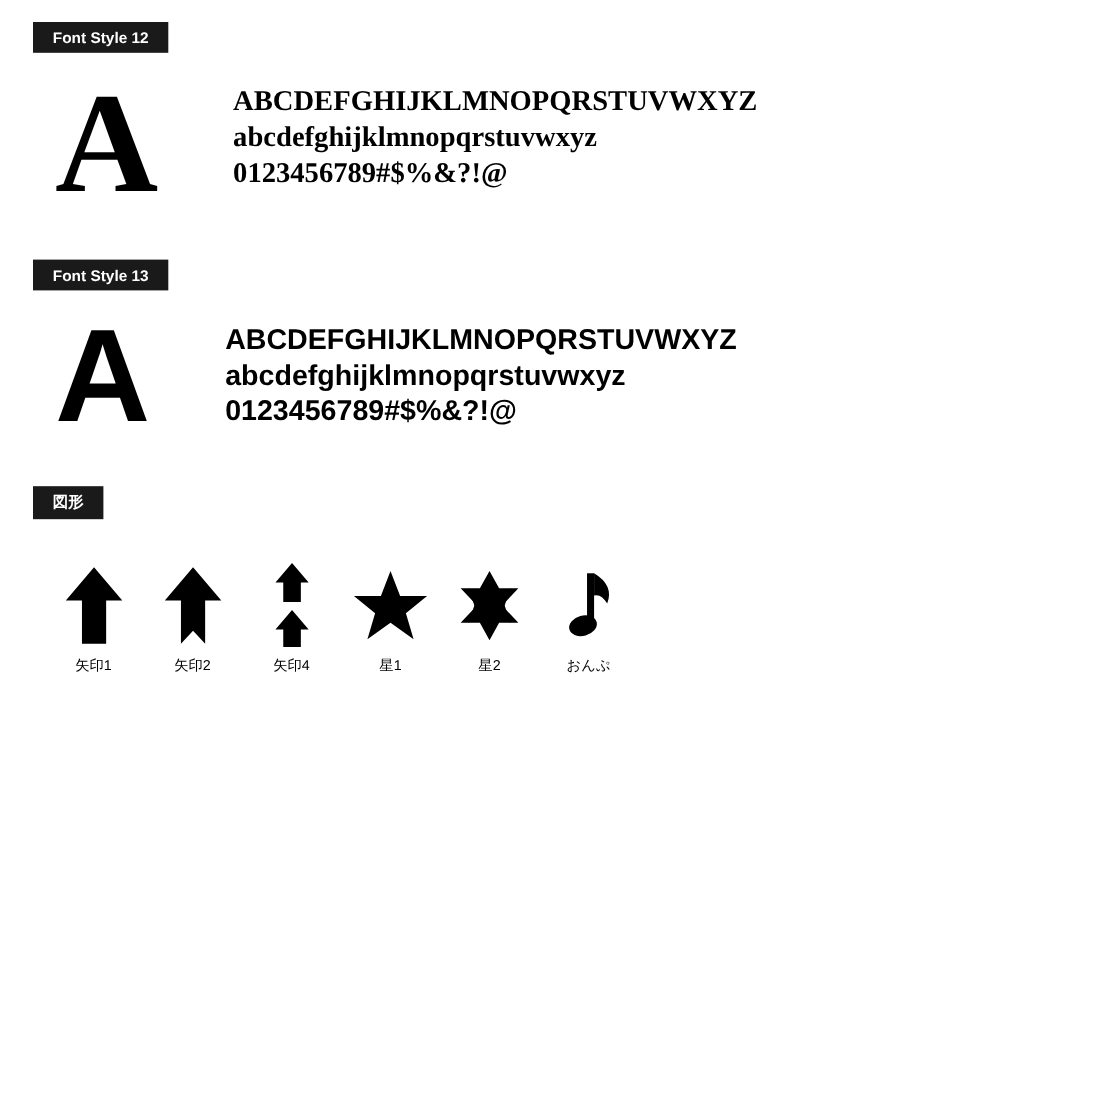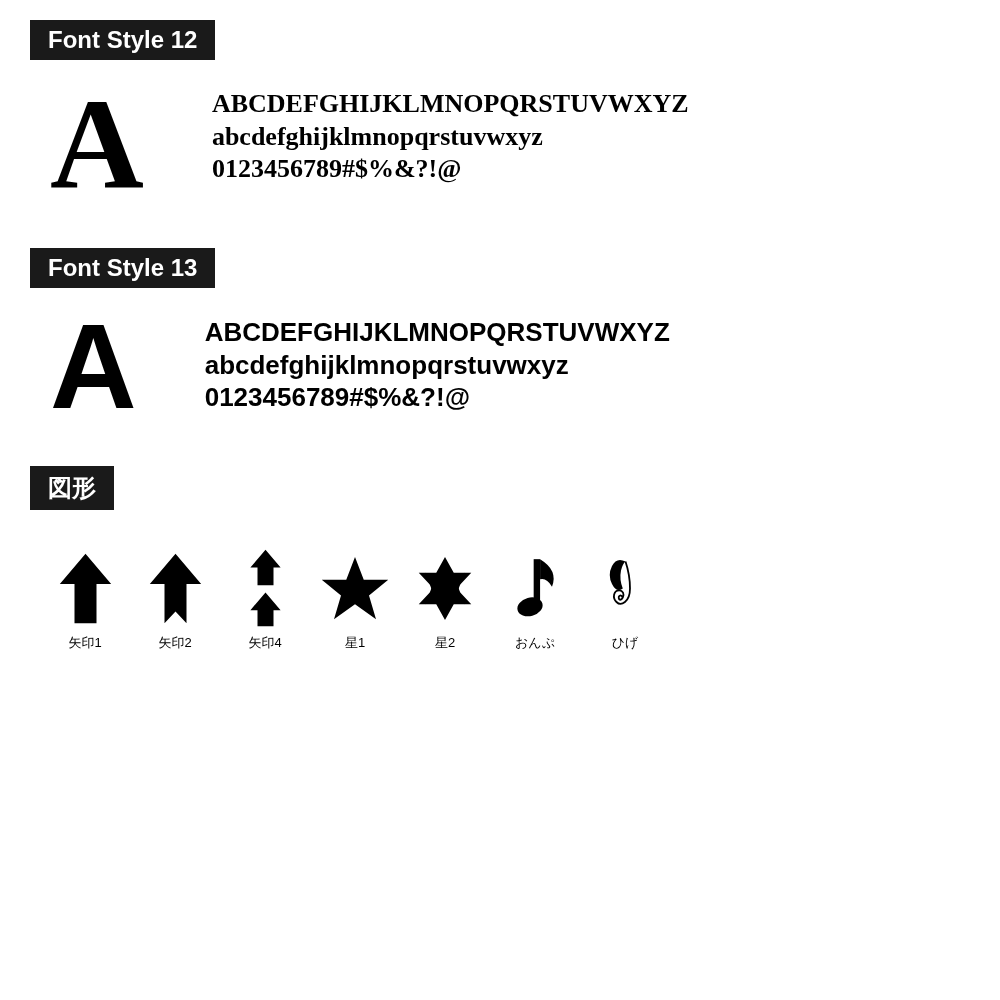--- a/index.html
+++ b/index.html
@@ -14,21 +14,21 @@
     .page {
       width: 1000px;
       padding: 20px 30px;
     }
 
     
     .section-label {
       display: inline-block;
       background: #1a1a1a;
       color: #ffffff;
-      font-size: 24px;
+      font-size: 14px;
       font-weight: bold;
       padding: 6px 18px;
       margin-bottom: 18px;
       font-family: sans-serif;
     }
 
     
     .font-section {
       margin-bottom: 40px;
     }
@@ -224,26 +224,17 @@
             <rect x="28" y="8" width="7" height="48"></rect>
 
             <path d="M35,8 Q55,20 48,38 Q42,28 35,30 Z"></path>
 
             <ellipse cx="24" cy="60" rx="14" ry="10" transform="rotate(-15,24,60)"></ellipse>
           </svg>
         </div>
         <div class="shape-label">おんぷ</div>
       </div>
 
-      <div class="shape-item">
-        <div class="shape-icon">
-          <svg viewBox="0 0 50 80" width="45" height="75">
-            <path d="M25,10 C25,10 30,25 30,40 C30,55 20,60 15,55 C10,50 12,42 18,42 C22,42 24,46 22,50 C20,54 18,52 18,52 C16,48 20,46 22,50" stroke="#000" stroke-width="2" fill="none"></path>
-            <path d="M25,10 Q15,5 10,15 Q5,25 10,35 Q15,45 22,40 Q18,30 20,20 Q22,12 25,10 Z"></path>
-          </svg>
-        </div>
-        <div class="shape-label">ひげ</div>
-      </div>
 
     </div>
   </div>
 
 </div>
 
 </body></html>

